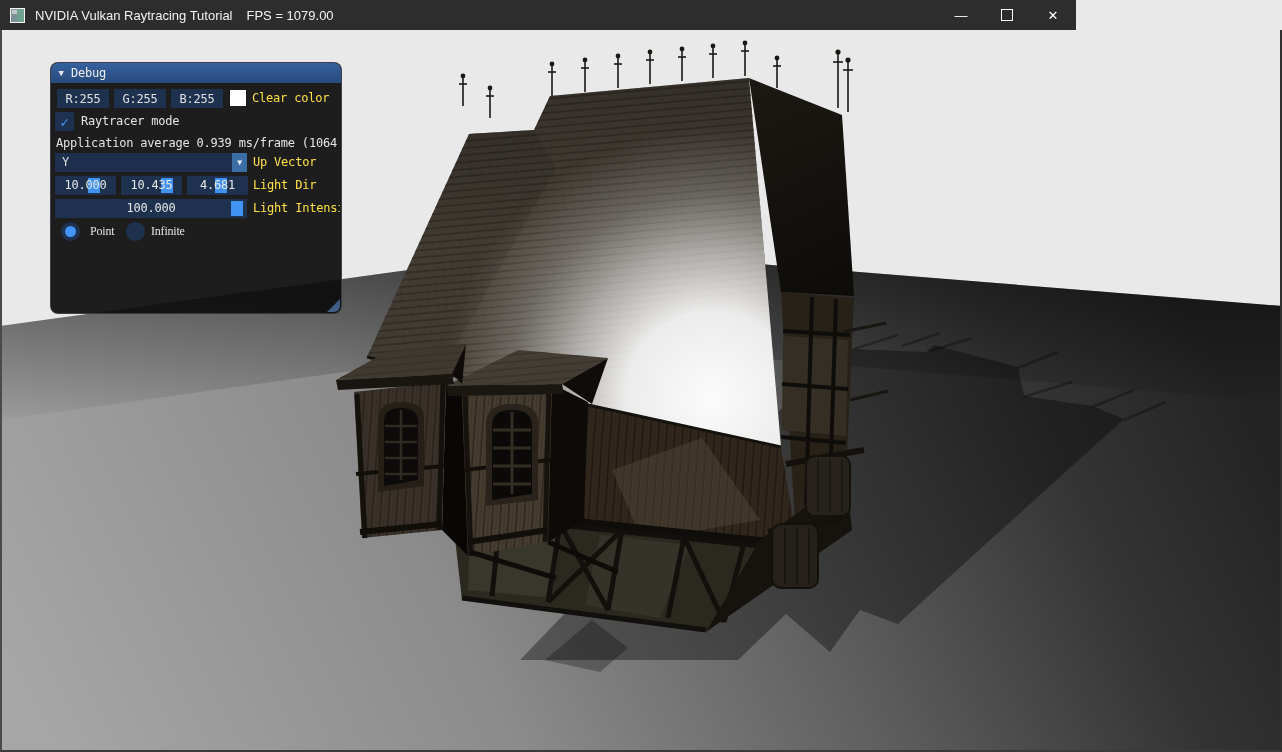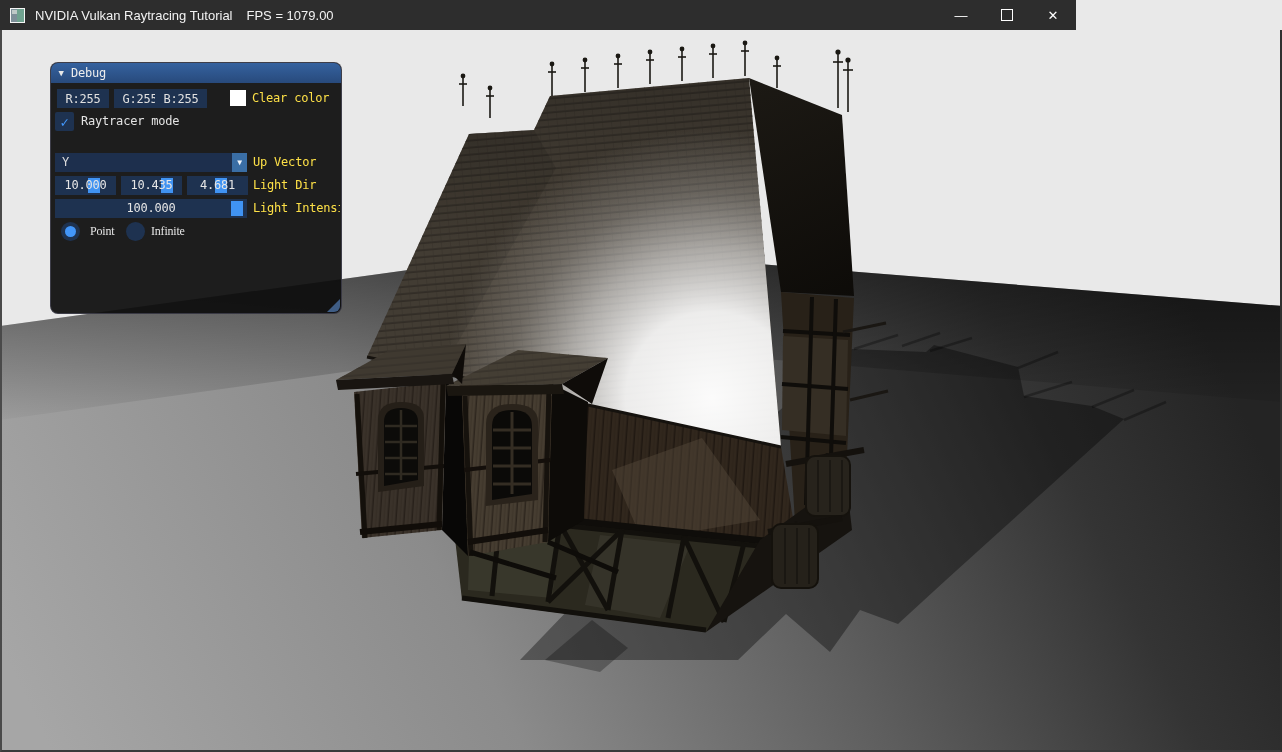--- a/index.html
+++ b/index.html
@@ -316,32 +316,35 @@
 
   <div class="panel">
     <div class="panel-header">
       <span class="collapse">▼</span>
       <span class="hdr-label">Debug</span>
     </div>
 
     <div class="row" style="top:26px;">
       <div class="fbox" style="left:6px;width:52px;">R:255</div>
       <div class="fbox" style="left:63px;width:52px;">G:255</div>
-      <div class="fbox" style="left:104px;width:52px;text-align:right;">B:255</div>
+      <div class="fbox" style="left:120px;width:52px;text-align:right;">B:255</div>
       <div class="swatch"></div>
       <div class="lab" style="left:201px;">Clear color</div>
     </div>
 
     <div class="row" style="top:49px;">
       <div class="checkbox">
           <span>✓</span>
         </div>
       <div class="cb-label">Raytracer mode</div>
     </div>
 
+    <div class="row" style="top:73px;height:15px;">
+      <div class="stats">Application average 0.939 ms/frame (1064</div>
+    </div>
 
     <div class="row" style="top:90px;">
       <div class="combo">
         <span class="val">Y</span>
         <span class="arrow">▼</span>
       </div>
       <div class="lab">Up Vector</div>
     </div>
 
     <div class="row" style="top:113px;">

